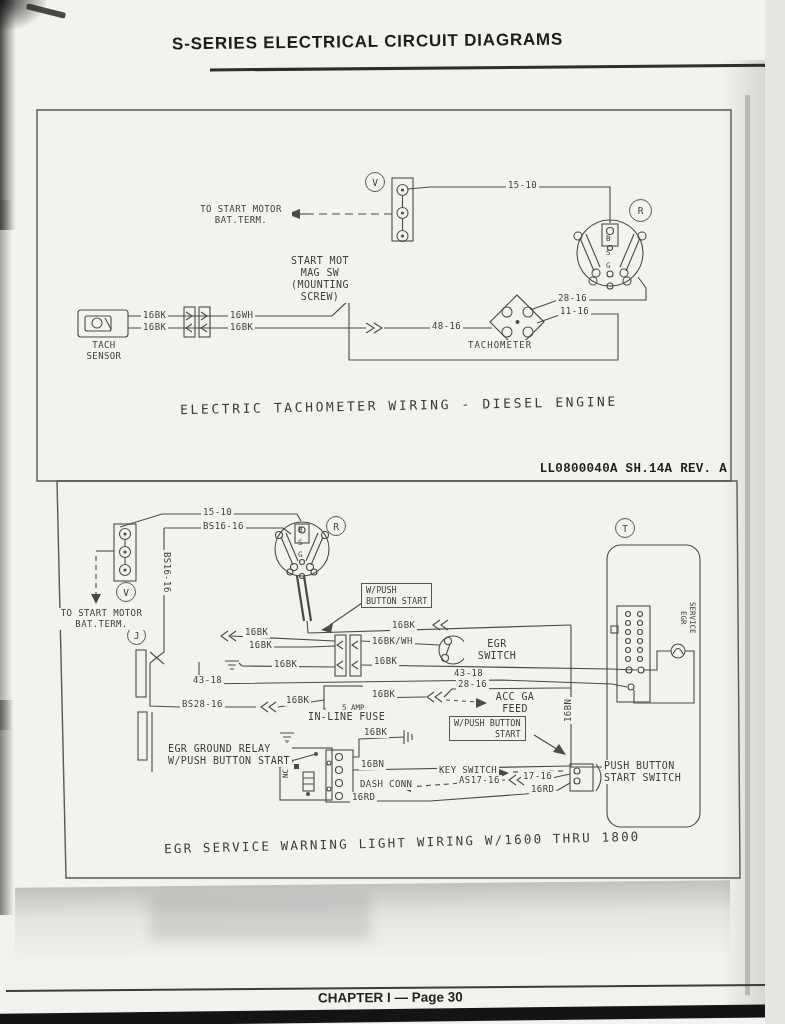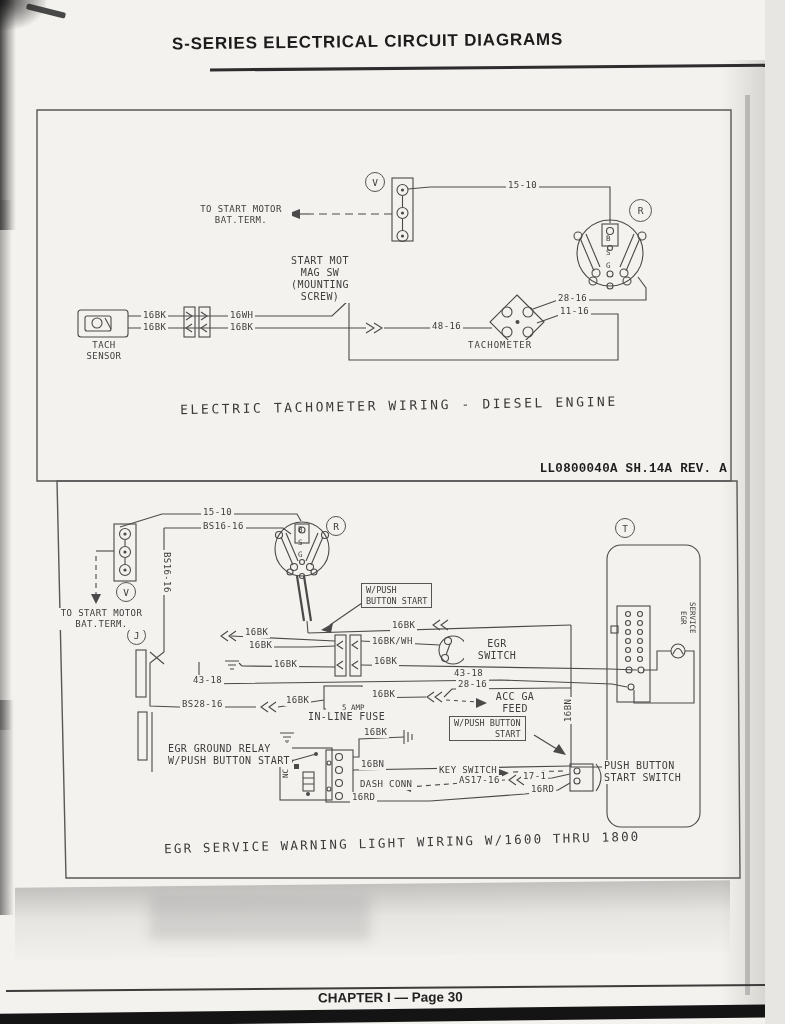--- a/index.html
+++ b/index.html
@@ -382,21 +382,21 @@
   <div class="lbl vtext" style="left:563px;top:724px;transform:rotate(-90deg);">16BN</div>
   <div class="lbl sm left" style="left:166px;top:743px;">EGR GROUND RELAY
 W/PUSH BUTTON START</div>
   <div class="lbl vtext xs" style="left:281px;top:778px;transform:rotate(-90deg);padding:0;">NC</div>
   <div class="lbl" style="left:362px;top:727px;">16BK</div>
   <div class="lbl" style="left:359px;top:759px;">16BN</div>
   <div class="lbl" style="left:350px;top:792px;">16RD</div>
   <div class="lbl" style="left:358px;top:779px;">DASH CONN</div>
   <div class="lbl" style="left:437px;top:765px;">KEY SWITCH</div>
   <div class="lbl" style="left:457px;top:775px;">AS17-16</div>
-  <div class="lbl" style="left:521px;top:771px;">17-1</div>
+  <div class="lbl" style="left:521px;top:771px;">17-16</div>
   <div class="lbl" style="left:529px;top:784px;">16RD</div>
   <div class="lbl sm left" style="left:602px;top:760px;">PUSH BUTTON
 START SWITCH</div>
   <div class="lbl vtext xs" style="left:697px;top:602px;transform:rotate(90deg);padding:0;">SERVICE
 EGR</div>
   <div class="cap" style="left:164px;top:835px;transform:rotate(-1.5deg);font-size:12.5px;letter-spacing:2.2px;">EGR SERVICE WARNING LIGHT WIRING W/1600 THRU 1800</div>
 
   <div class="art rule-footer"></div>
   <div class="footer-text">CHAPTER I — Page 30</div>
   <div class="art bar-footer"></div>

